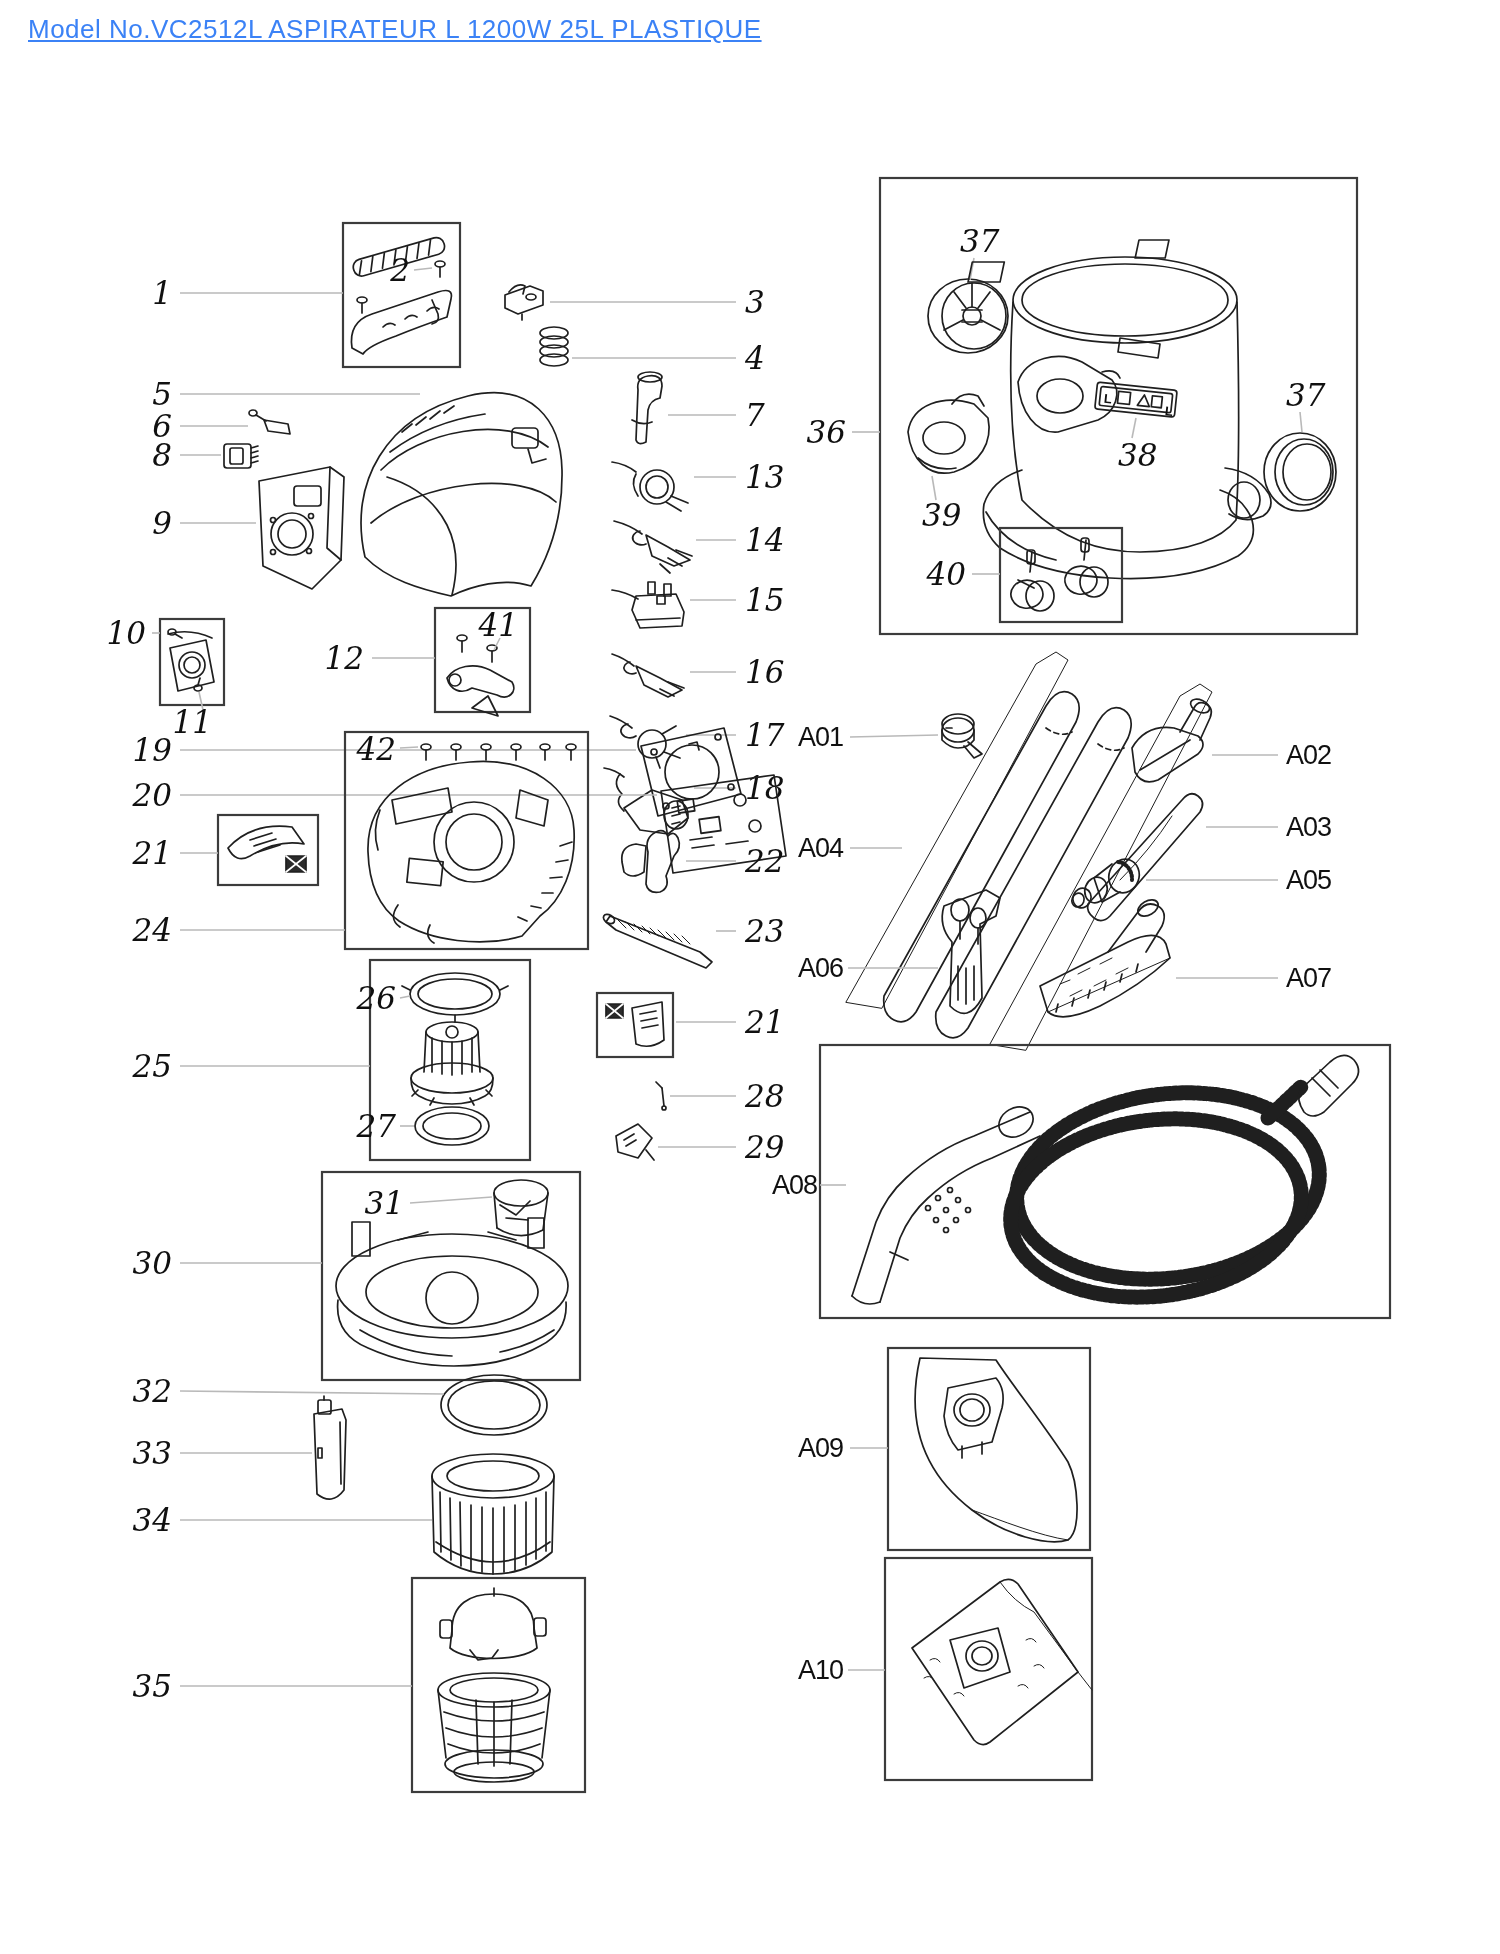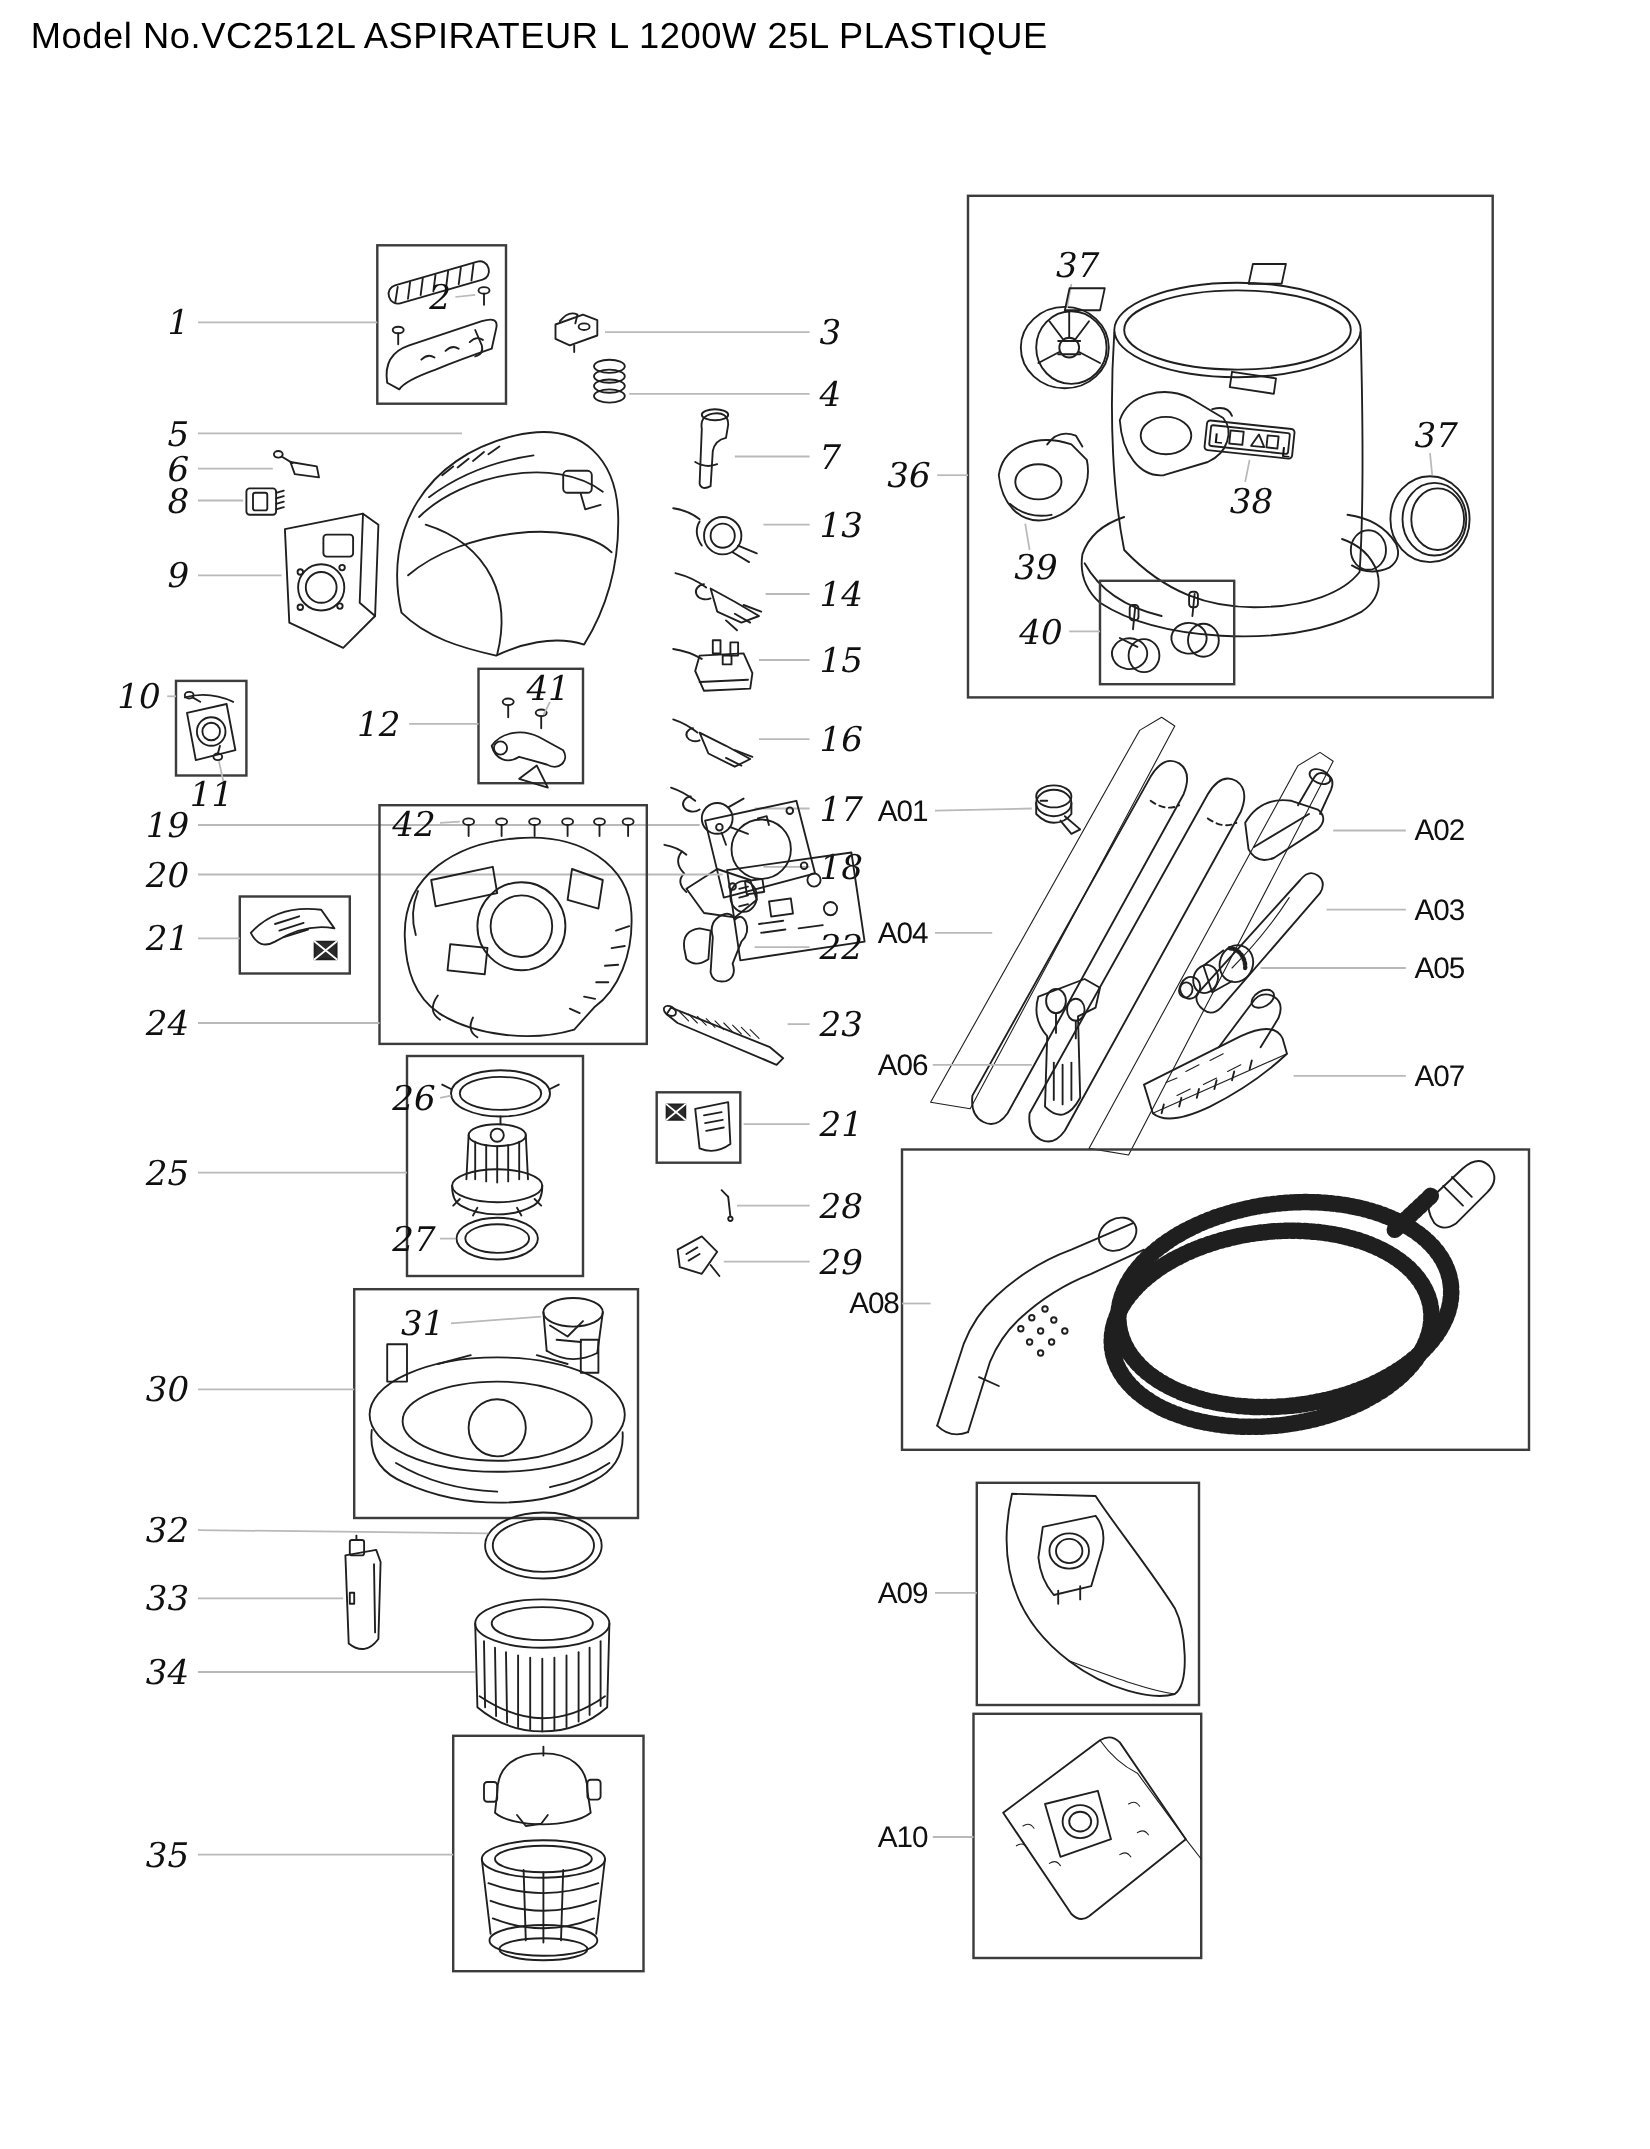--- a/index.html
+++ b/index.html
@@ -1,19 +1,19 @@
 <!DOCTYPE html>
 <html><head>
 <meta charset="utf-8">
 <style>
   html,body{margin:0;padding:0;background:#ffffff;}
   .page{position:relative;width:1500px;height:1954px;background:#ffffff;overflow:hidden;
         font-family:"Liberation Sans",sans-serif;}
-  .title{position:absolute;left:28px;top:14px;font-size:33px;color:#000000;
-         font-family:"Liberation Sans",sans-serif;letter-spacing:0.5px;}
+  .title{position:absolute;left:28px;top:14px;font-size:26px;color:#3b82f6;
+         font-family:"Liberation Sans",sans-serif;letter-spacing:0.5px;text-decoration:underline;}
   svg{position:absolute;left:0;top:0;}
   .part{stroke:#1f1f1f;stroke-width:1.7;fill:none;stroke-linecap:round;stroke-linejoin:round;}
   .box{stroke:#3c3c3c;stroke-width:2.2;fill:none;}
   .leader{stroke:#b9b9b9;stroke-width:1.6;fill:none;}
   .num{font-family:"DejaVu Serif",serif;font-style:italic;font-size:31px;fill:#101010;}
   .acode{font-family:"Liberation Sans",sans-serif;font-size:27px;fill:#101010;letter-spacing:-1px;}
   .tiny{font-family:"Liberation Sans",sans-serif;font-size:13px;fill:#101010;font-weight:bold;}
   .dark{fill:#2b2b2b;stroke:#1f1f1f;}
 </style>
 </head>

